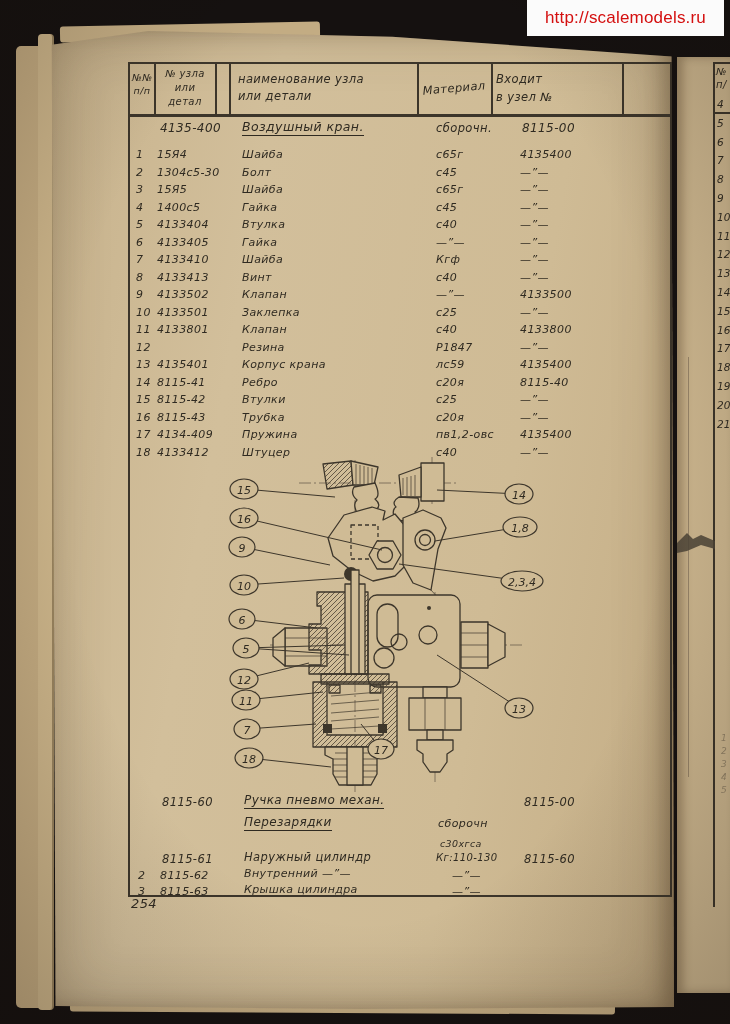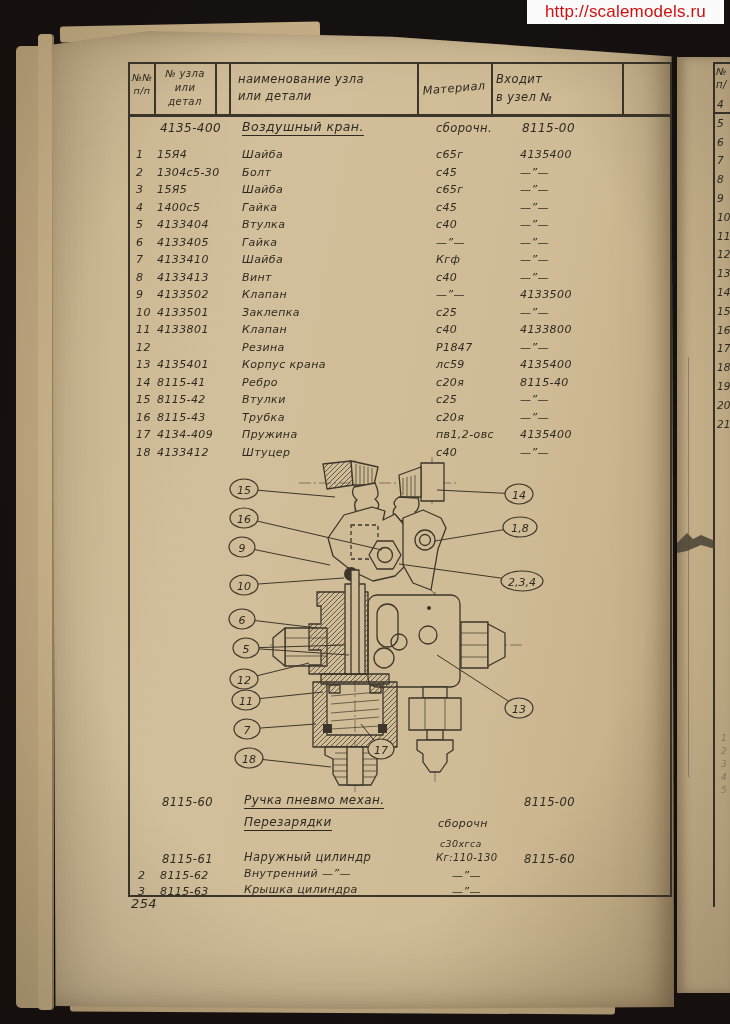--- a/index.html
+++ b/index.html
@@ -20,21 +20,21 @@
   .side-page{position:absolute;left:677px;top:57px;width:53px;height:936px;background:#c9b38c;
     box-shadow:inset 6px 0 10px rgba(70,50,25,.35);}
   .sp-line{position:absolute;background:#3c352a;}
   .sp-header{position:absolute;left:39px;top:8px;font-style:italic;font-size:10px;color:#2f2a21;white-space:pre-line;line-height:13px;}
   .sp-nums{position:absolute;left:40px;top:41px;}
   .sp-num{height:18.8px;font-style:italic;font-size:10.5px;color:#2f2a21;}
   .sp-faint{position:absolute;left:44px;top:676px;opacity:.45;}
   .sp-faint div{height:13px;font-style:italic;font-size:9px;color:#4a4236;}
   .sp-ghost{position:absolute;left:11px;top:300px;width:1px;height:420px;background:rgba(60,50,40,.35);}
   
-  .banner{position:absolute;left:527px;top:0;width:197px;height:24px;background:#fbfbfb;z-index:9;
+  .banner{position:absolute;left:527px;top:0;width:197px;height:36px;background:#fbfbfb;z-index:9;
           display:flex;align-items:center;justify-content:center;}
   .banner span{color:#d40f0f;font-size:17px;font-family:"Liberation Sans",sans-serif;letter-spacing:.2px;}
   
   .ptable{position:absolute;left:128px;top:62px;width:540px;height:831px;border:2px solid #3c352a;z-index:3;}
   .hand{font-family:"DejaVu Sans",sans-serif;font-style:italic;color:#2f2a21;letter-spacing:.4px;}
   .hline{position:absolute;background:#3c352a;}
   .vline{position:absolute;width:1.6px;background:#3c352a;top:0;height:52px;}
   .hcell{position:absolute;white-space:pre-line;line-height:14px;}
   .h-idx{left:0;top:7px;width:24px;text-align:center;font-size:9.5px;line-height:13px;}
   .h-part{left:25px;top:3px;width:60px;text-align:center;font-size:10px;line-height:14px;}

